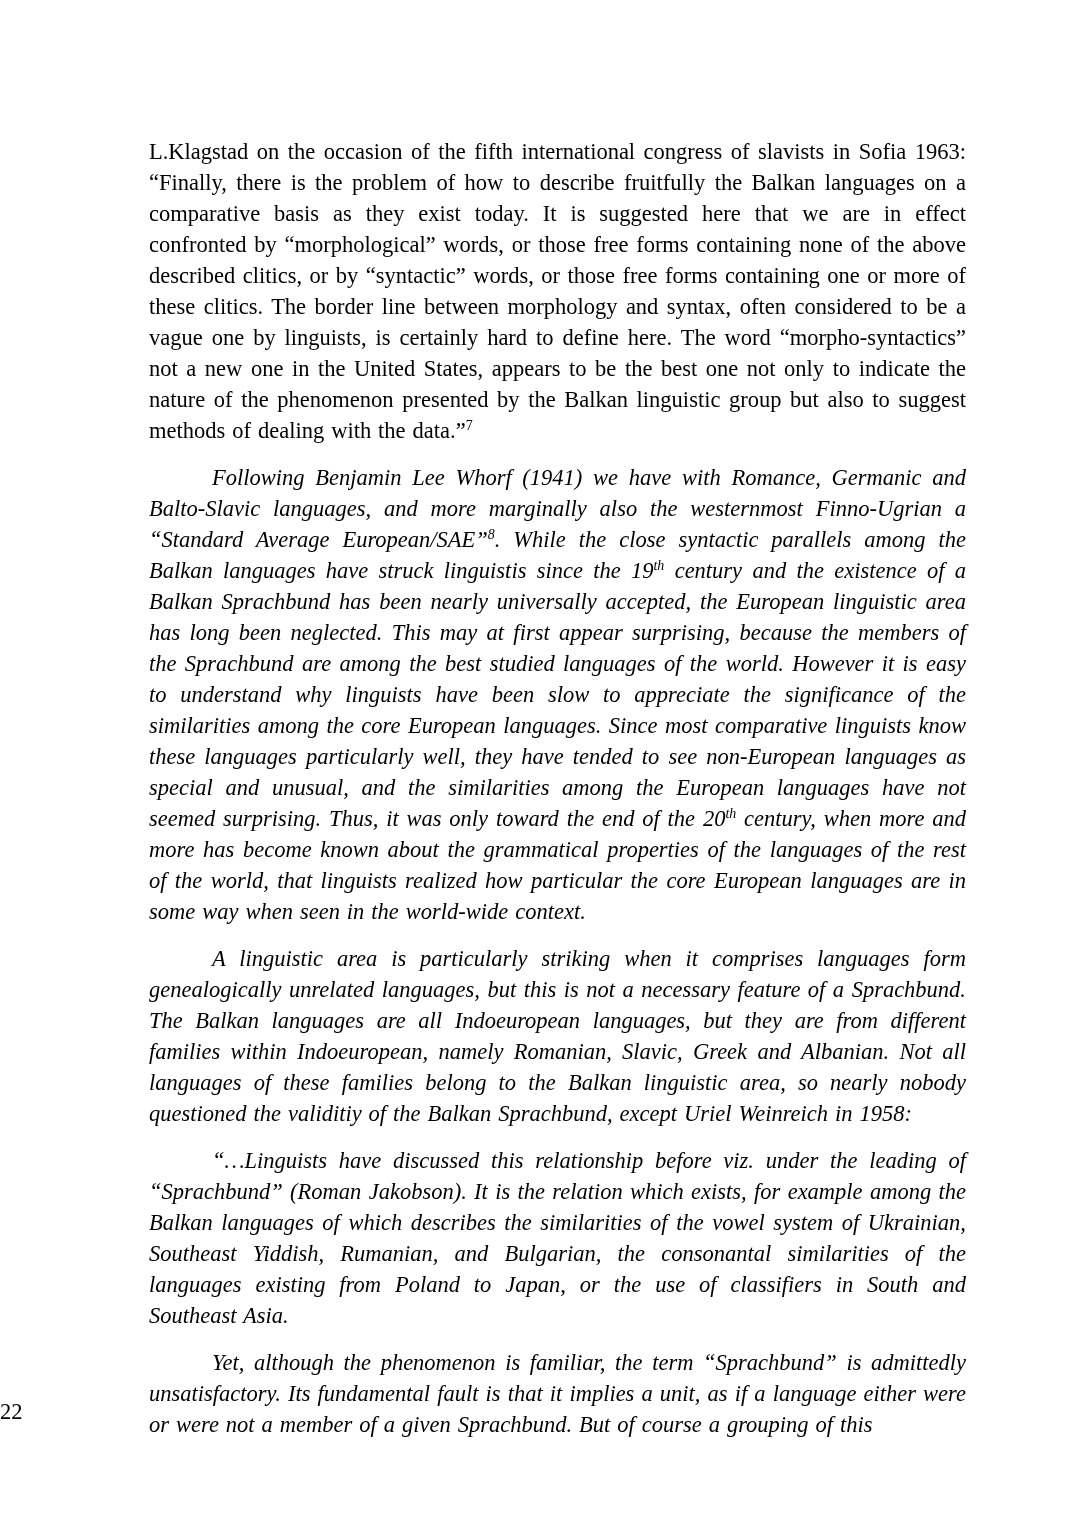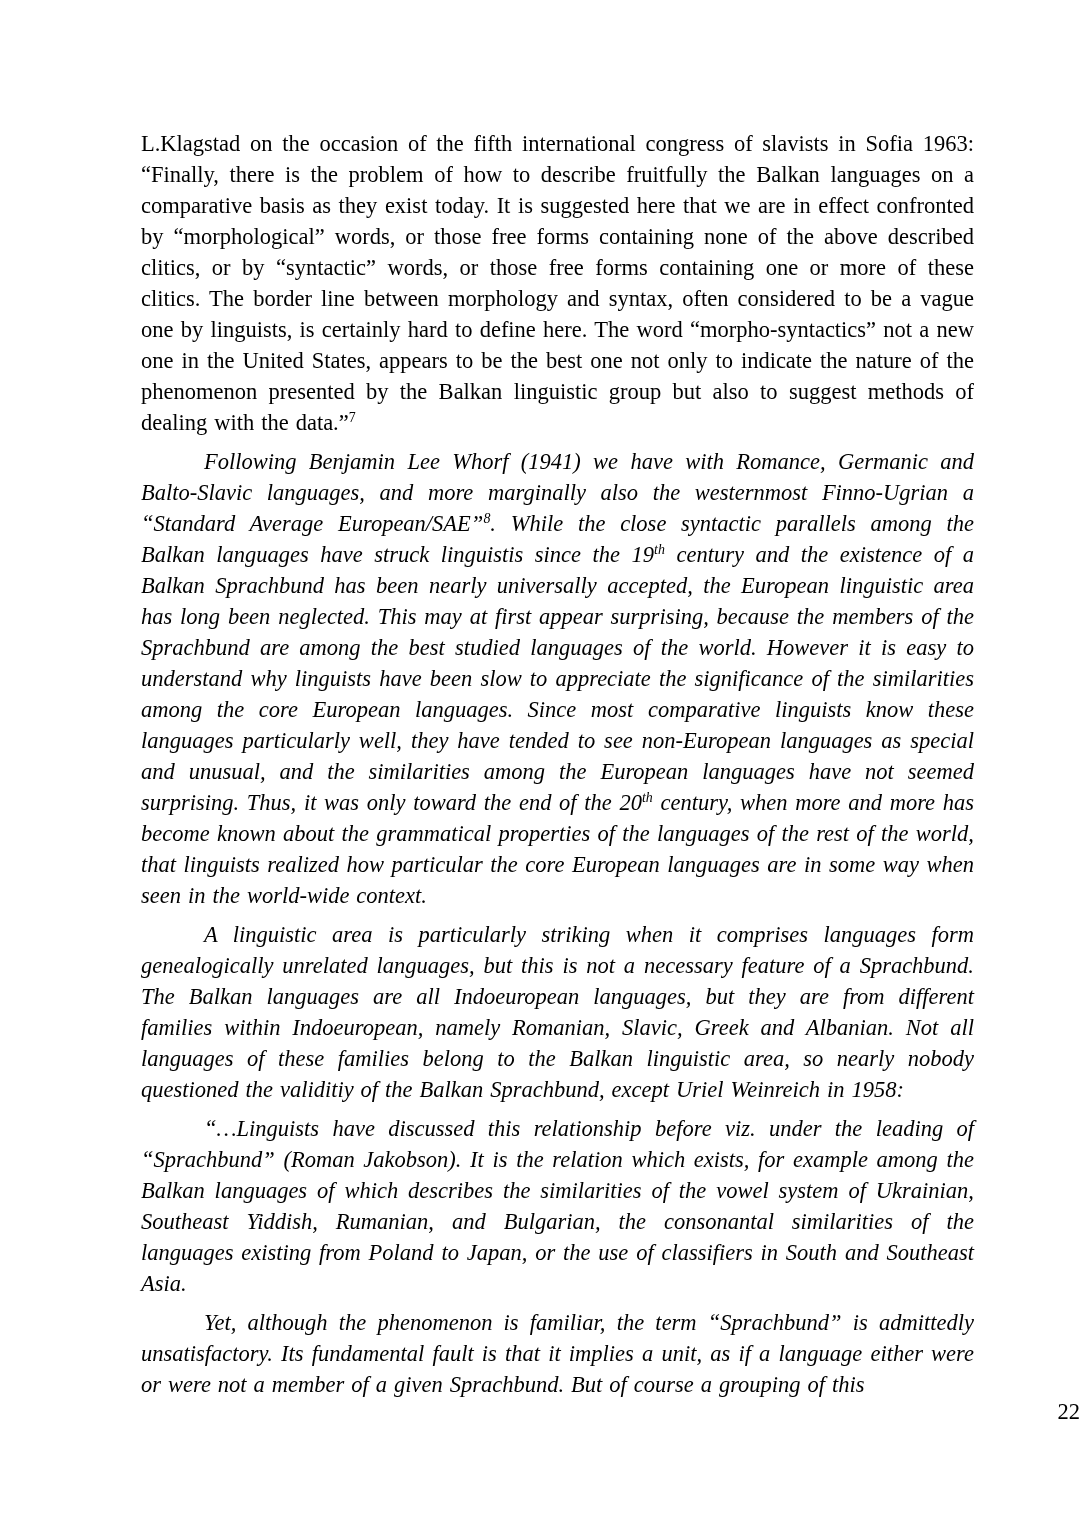--- a/index.html
+++ b/index.html
@@ -16,21 +16,21 @@
     font-family: "Liberation Serif", "DejaVu Serif", serif;
     overflow: hidden;
   }
   .text-block {
     position: absolute;
     left: 133px;
     top: 120px;
     width: 849px;
   }
   .text-block p {
-    margin: 8px;
+    margin: 16px;
     padding: 0;
     font-size: 22.5px;
     line-height: 31px;
     text-align: justify;
     text-justify: inter-word;
     word-spacing: 0.06em;
   }
   .text-block p.indent {
     text-indent: 63px;
     font-style: italic;
@@ -38,21 +38,21 @@
   .text-block sup {
     font-size: 0.62em;
     line-height: 0;
     vertical-align: super;
   }
   .page-number {
     position: absolute;
     top: 1398px;
     left: 0;
     width: 100%;
-    text-align: right;
+    text-align: left;
     font-size: 22.5px;
     line-height: 28px;
   }
 </style>
 </head>
 <body>
 
 <div class="page">
   <div class="text-block">
     <p><span>L.Klagstad on the occasion of the fifth international congress of slavists in Sofia 1963: “Finally, there is the problem of how to describe fruitfully the Balkan languages on a comparative basis as they exist today. It is suggested here that we are in effect confronted by “morphological” words, or those free forms containing none of the above described clitics, or by “syntactic” words, or those free forms containing one or more of these clitics. The border line between morphology and syntax, often considered to be a vague one by linguists, is certainly hard to define here. The word “morpho-syntactics” not a new one in the United States, appears to be the best one not only to indicate the nature of the phenomenon presented by the Balkan linguistic group but also to suggest methods of dealing with the data.”</span><sup>7</sup></p>

